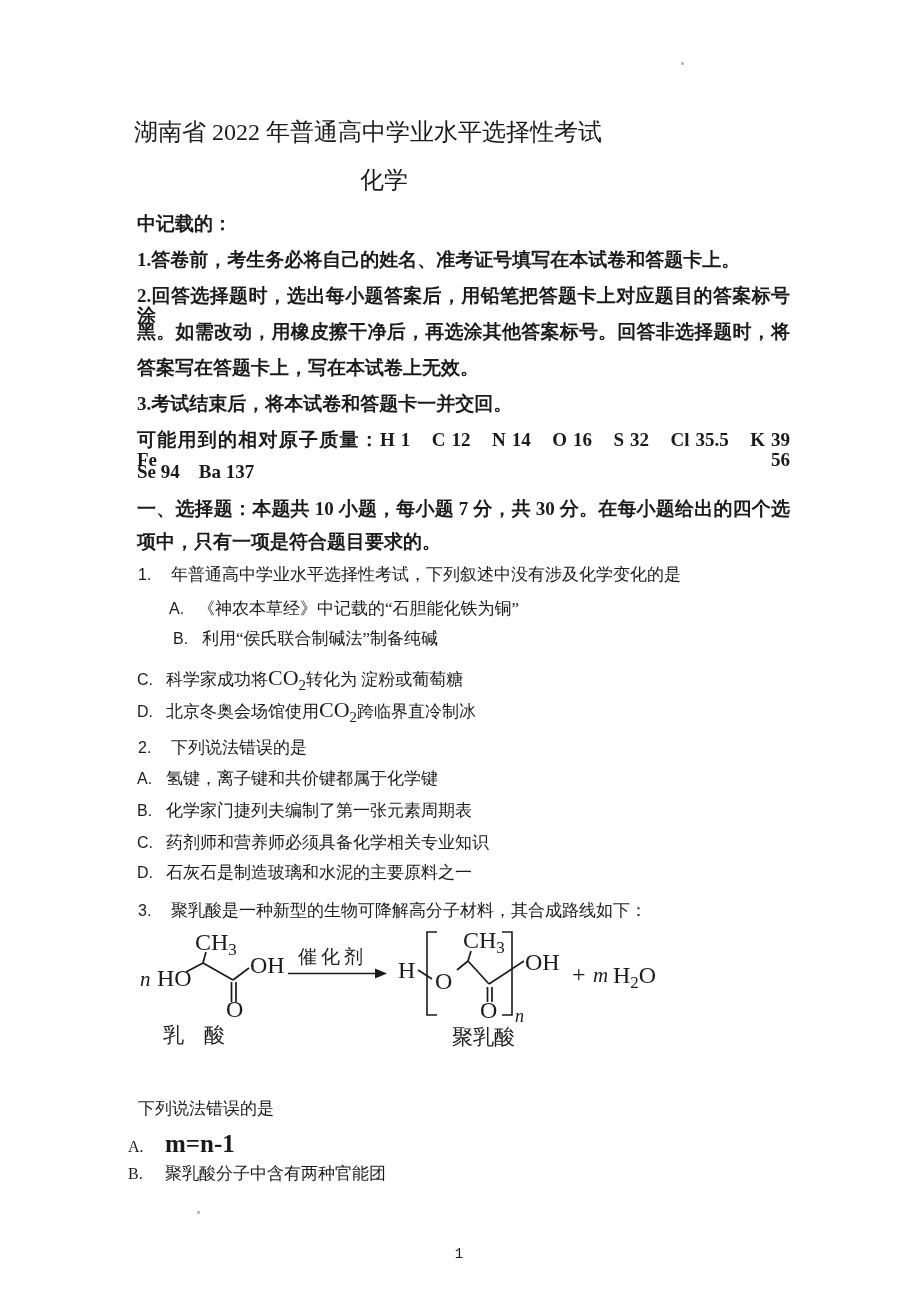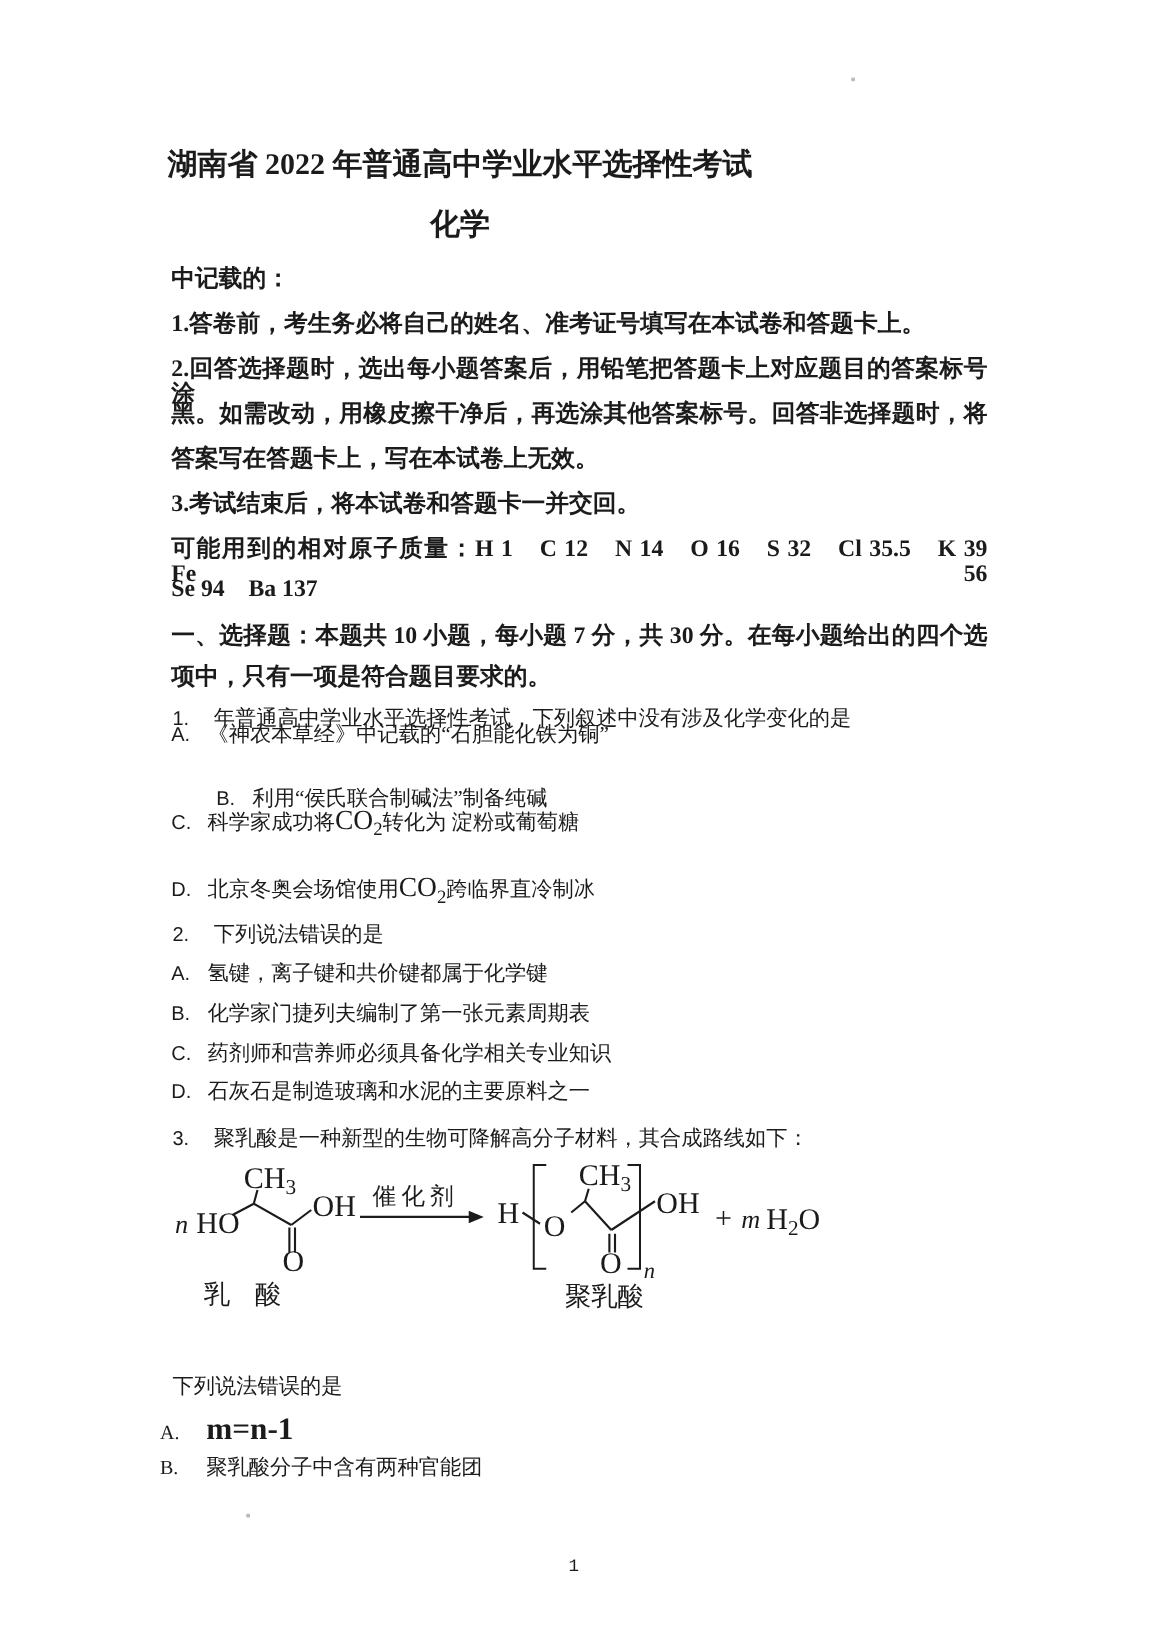--- a/index.html
+++ b/index.html
@@ -8,21 +8,21 @@
     background:#ffffff;
     color:#1b1b1b;
     font-family:"Liberation Serif","DejaVu Serif",serif;
     position:relative;
     overflow:hidden;
   }
   .line{position:absolute;left:137px;line-height:20px;white-space:pre;}
   .bold{font-weight:bold;font-size:19px;}
   .justify{width:653px;white-space:normal;text-align:justify;text-align-last:justify;}
   .title{position:absolute;left:0;width:736px;text-align:center;
-         font-size:24px;font-weight:bold;line-height:28px;white-space:pre;}
+         font-size:24px;font-weight:normal;line-height:28px;white-space:pre;}
   .stem{position:absolute;left:138px;font-size:17px;line-height:20px;white-space:pre;}
   .qnum{font-family:"Liberation Sans","DejaVu Sans",sans-serif;font-size:16px;
         display:inline-block;width:33px;}
   .opt{position:absolute;left:137px;font-size:17px;line-height:20px;white-space:pre;}
   .opt.q3{left:128px;}
   .optlabel{font-family:"Liberation Sans","DejaVu Sans",sans-serif;font-size:16px;
         display:inline-block;width:29px;}
   .optlabel.serifed{font-family:"Liberation Serif","DejaVu Serif",serif;width:37px;}
   .chem{font-size:22px;}
   .chem sub{font-size:15px;line-height:0;}
@@ -43,38 +43,38 @@
   .bond{stroke:#1b1b1b;stroke-width:1.7;fill:none;}
   .bracket{stroke:#1b1b1b;stroke-width:1.6;fill:none;}
 </style>
 </head>
 <body>
 
 <div class="speck" style="left:681px;top:62px;"></div>
 <div class="speck" style="left:197px;top:1211px;"></div>
 
 <div class="title" style="top:118px;">湖南省 2022 年普通高中学业水平选择性考试</div>
-<div class="title" style="top:166px;">化学</div>
+<div class="title" style="top:166px;padding-left:16px;">化学</div>
 
 <div class="line bold" style="top:214px;">中记载的：</div>
 <div class="line bold" style="top:250px;">1.答卷前，考生务必将自己的姓名、准考证号填写在本试卷和答题卡上。</div>
 <div class="line bold justify" style="top:286px;">2.回答选择题时，选出每小题答案后，用铅笔把答题卡上对应题目的答案标号涂</div>
 <div class="line bold justify" style="top:322px;">黑。如需改动，用橡皮擦干净后，再选涂其他答案标号。回答非选择题时，将</div>
 <div class="line bold" style="top:358px;">答案写在答题卡上，写在本试卷上无效。</div>
 <div class="line bold" style="top:394px;">3.考试结束后，将本试卷和答题卡一并交回。</div>
 <div class="line bold justify" style="top:430px;">可能用到的相对原子质量：H 1　C 12　N 14　O 16　S 32　Cl 35.5　K 39　Fe 56</div>
 <div class="line bold" style="top:462px;">Se 94　Ba 137</div>
 
 <div class="line bold justify" style="top:499px;">一、选择题：本题共 10 小题，每小题 7 分，共 30 分。在每小题给出的四个选</div>
 <div class="line bold" style="top:532px;">项中，只有一项是符合题目要求的。</div>
 
 <div class="stem" style="top:565px;"><span class="qnum">1.</span><span>年普通高中学业水平选择性考试，下列叙述中没有涉及化学变化的是</span></div>
-<div class="opt" style="top:578px;"><span class="optlabel">A.</span><span>《神农本草经》中记载的“石胆能化铁为铜”</span></div>
+<div class="opt" style="top:599px;margin-left:32px;"><span class="optlabel">A.</span><span>《神农本草经》中记载的“石胆能化铁为铜”</span></div>
 <div class="opt" style="top:629px;margin-left:36px;"><span class="optlabel">B.</span><span>利用“侯氏联合制碱法”制备纯碱</span></div>
-<div class="opt" style="top:646px;"><span class="optlabel">C.</span><span>科学家成功将</span><span class="chem"><span>CO</span><sub>2</sub></span><span>转化为 淀粉或葡萄糖</span></div>
+<div class="opt" style="top:668px;"><span class="optlabel">C.</span><span>科学家成功将</span><span class="chem"><span>CO</span><sub>2</sub></span><span>转化为 淀粉或葡萄糖</span></div>
 <div class="opt" style="top:700px;"><span class="optlabel">D.</span><span>北京冬奥会场馆使用</span><span class="chem"><span>CO</span><sub>2</sub></span><span>跨临界直冷制冰</span></div>
 
 <div class="stem" style="top:738px;"><span class="qnum">2.</span><span>下列说法错误的是</span></div>
 <div class="opt" style="top:769px;"><span class="optlabel">A.</span><span>氢键，离子键和共价键都属于化学键</span></div>
 <div class="opt" style="top:801px;"><span class="optlabel">B.</span><span>化学家门捷列夫编制了第一张元素周期表</span></div>
 <div class="opt" style="top:833px;"><span class="optlabel">C.</span><span>药剂师和营养师必须具备化学相关专业知识</span></div>
 <div class="opt" style="top:863px;"><span class="optlabel">D.</span><span>石灰石是制造玻璃和水泥的主要原料之一</span></div>
 
 <div class="stem" style="top:901px;"><span class="qnum">3.</span><span>聚乳酸是一种新型的生物可降解高分子材料，其合成路线如下：</span></div>
 

